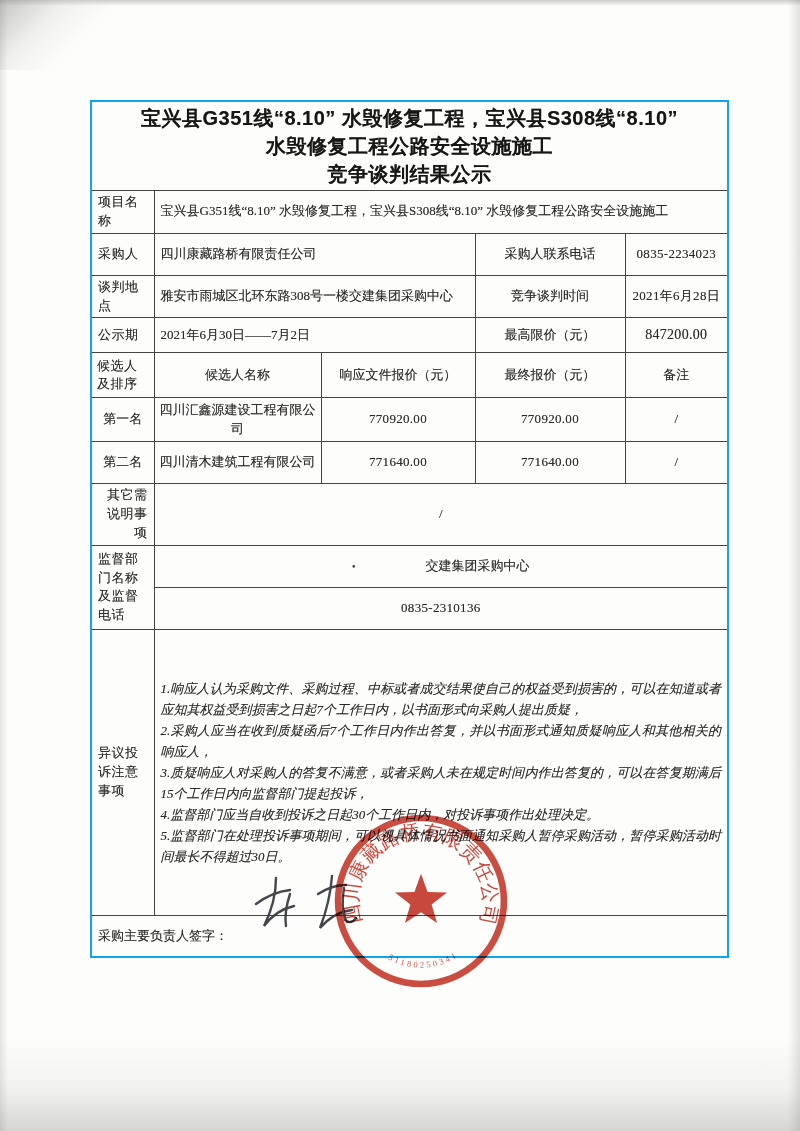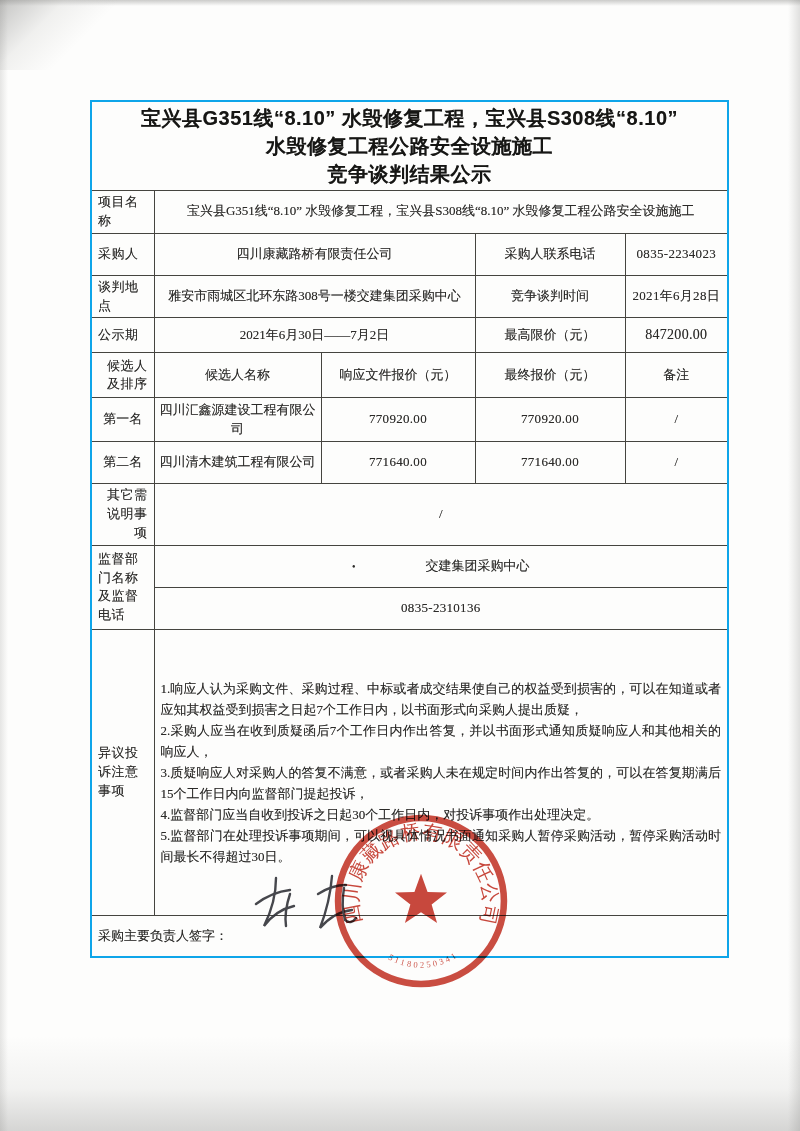--- a/index.html
+++ b/index.html
@@ -32,31 +32,31 @@
   table.doc td{
     border:1.5px solid #45443f;
     vertical-align:middle;
     padding:2px 6px;
     font-size:13px;
     line-height:1.45;
     text-shadow:0 0 .5px rgba(40,40,40,.45);
   }
   td.lbl{padding:2px 3px;letter-spacing:.5px;}
   td.ctr{text-align:center;margin-left:24px;}
-  td.val{text-align:center;padding-left:9px;margin-left:24px;}
+  td.val{text-align:left;padding-left:9px;margin-left:24px;}
   td.num{text-align:center;font-size:12.5px;letter-spacing:.3px;}
 
   .title-cell{text-align:center;vertical-align:middle;}
   .title-line{
     font-family:"Liberation Sans","DejaVu Sans",sans-serif;
     font-weight:bold;font-size:20px;line-height:28px;color:#161614;
     letter-spacing:.5px;
     text-shadow:0 0 .6px rgba(20,20,20,.5);
   }
-  .complaint-cell{padding:10px 12px;}
+  .complaint-cell{padding:10px 12px;font-style:italic;}
   .complaint-item{font-size:13px;line-height:21px;text-align:justify;}
   .sig-cell{position:relative;padding-left:14px;font-size:13.5px;}
   .sub-split td{height:37px;}
 
   
   .seal{position:absolute;left:332px;top:812px;width:178px;height:178px;
     mix-blend-mode:multiply;opacity:.9;z-index:5;pointer-events:none;}
   .seal text{font-family:"Liberation Serif","DejaVu Serif",serif;}
   .signature{position:absolute;left:240px;top:868px;width:150px;height:75px;z-index:4;}
 </style>
@@ -108,21 +108,21 @@
     </tr>
 
     <tr style="height:35px">
       <td class="lbl">公示期</td>
       <td class="val" colspan="2">2021年6月30日——7月2日</td>
       <td class="ctr">最高限价（元）</td>
       <td class="num" style="font-size:14px">847200.00</td>
     </tr>
 
     <tr style="height:45px">
-      <td class="lbl" style="text-align:left;padding-left:15px">候选人及排序</td>
+      <td class="lbl" style="text-align:left;padding-left:5px">候选人及排序</td>
       <td class="ctr">候选人名称</td>
       <td class="ctr">响应文件报价（元）</td>
       <td class="ctr">最终报价（元）</td>
       <td class="ctr">备注</td>
     </tr>
 
     <tr style="height:44px">
       <td class="ctr">第一名</td>
       <td class="ctr" style="padding:2px 2px">四川汇鑫源建设工程有限公司</td>
       <td class="num">770920.00</td>

